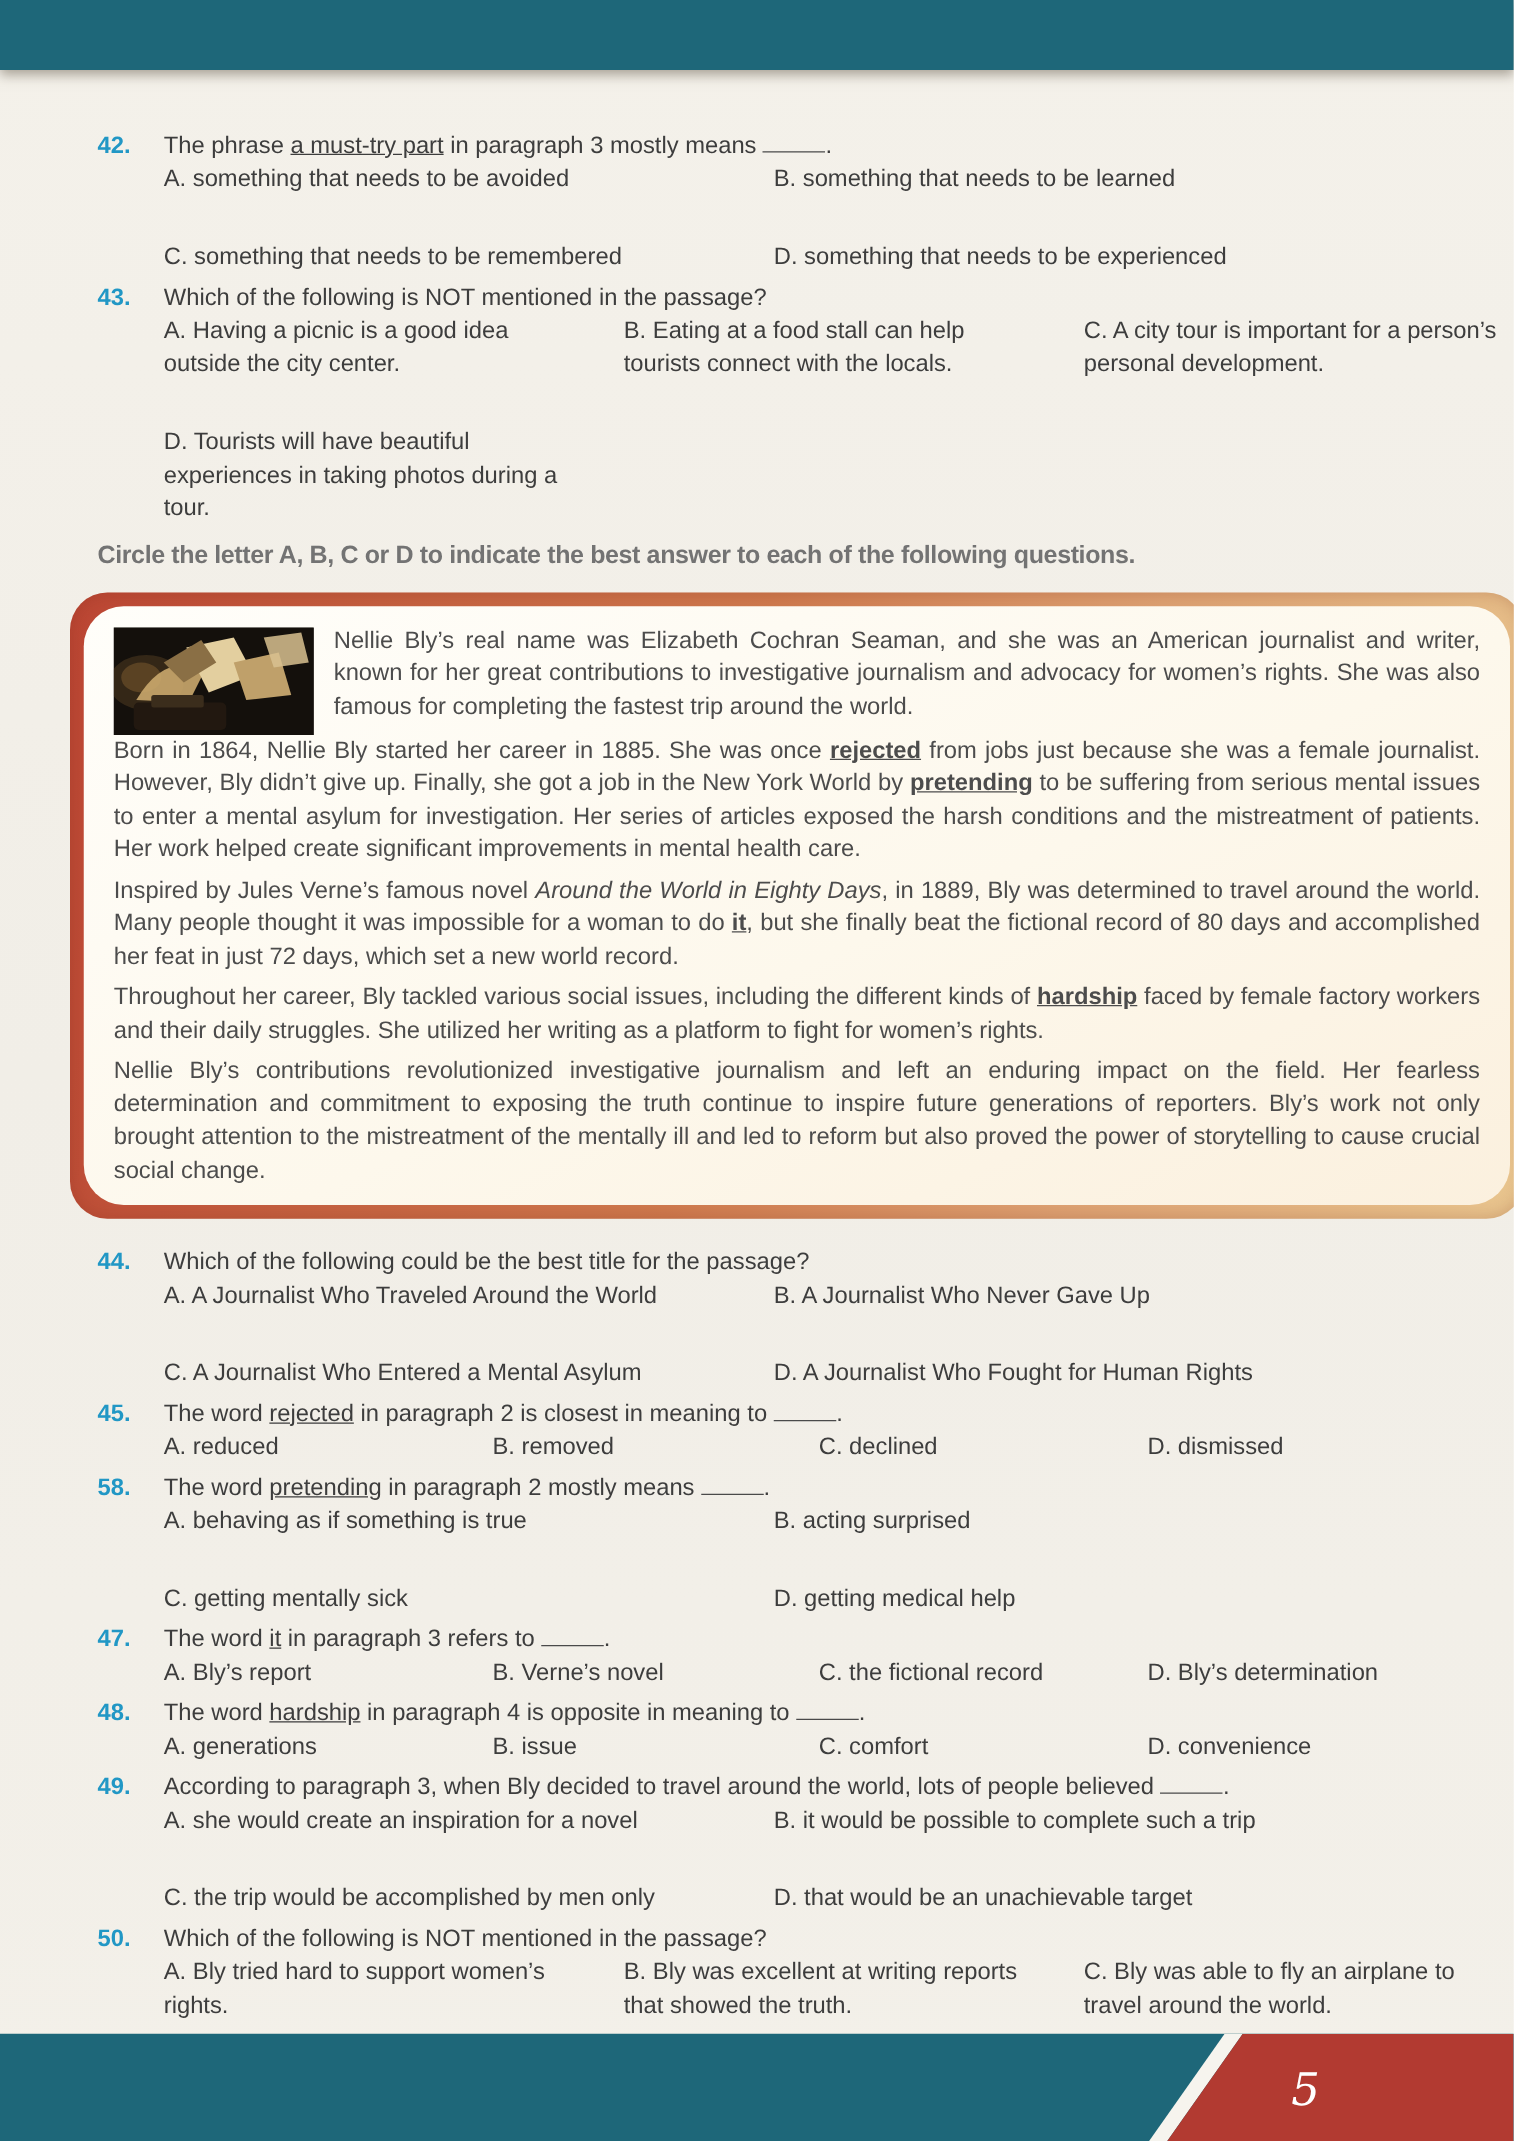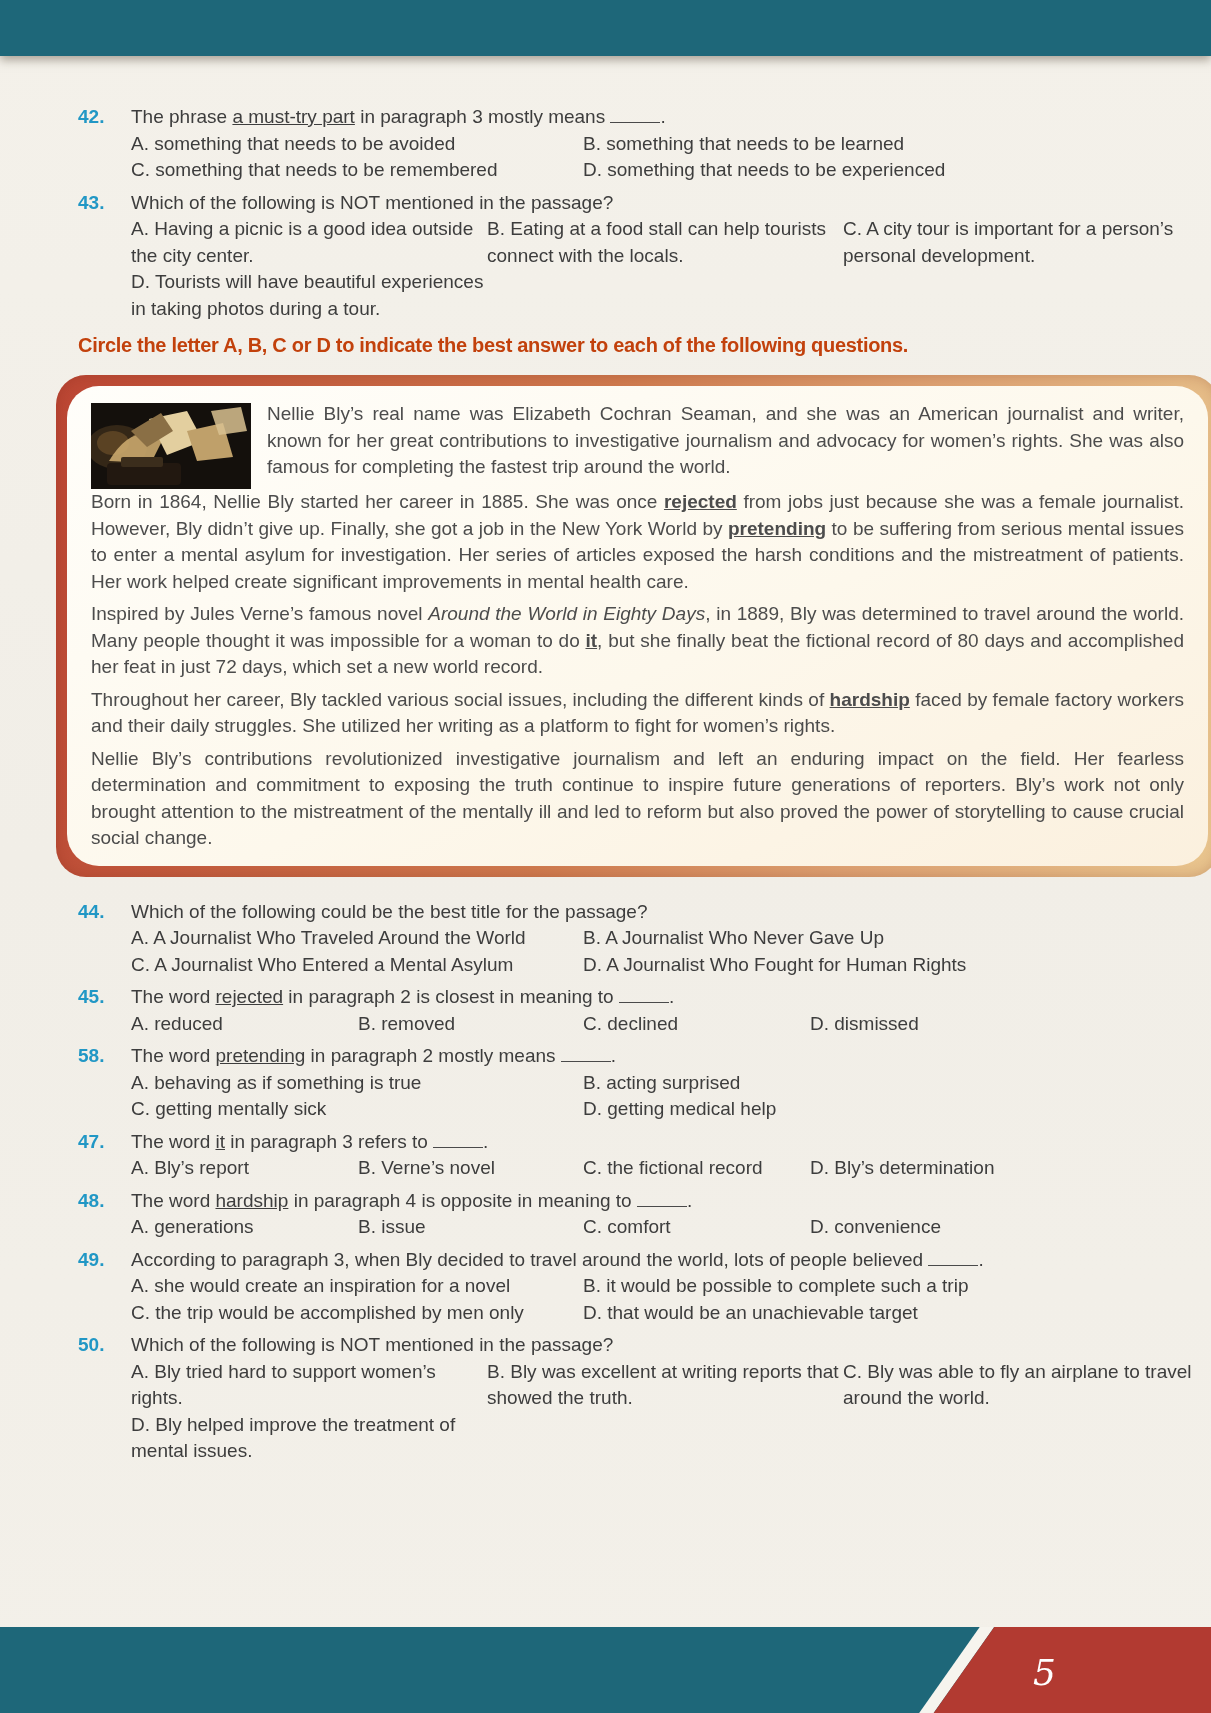--- a/index.html
+++ b/index.html
@@ -16,30 +16,30 @@
     background:#1e6779;
     box-shadow:0 4px 9px rgba(95,85,70,.5);
   }
   .content {
     position:absolute; top:56px; left:16px; width:100%;
     padding:48px 28px 0 62px;
   }
   .question { display:flex; margin-bottom:6px; font-size:19px; line-height:26.5px; }
   .qnum { flex:none; width:53px; color:#2197c5; font-weight:bold; }
   .qbody { flex:1; }
-  .options { display:grid; }
+  .options { display:grid;gap:36px; }
   .options.one  { grid-template-columns:1fr 1fr 1fr; }
   .options.two  { grid-template-columns:452px 1fr; }
   .options.four { grid-template-columns:227px 225px 227px 1fr; }
   .seg-u  { text-decoration:underline; }
   .seg-bu { font-weight:bold; text-decoration:underline; }
   .seg-i  { font-style:italic; }
   .seg-blank { display:inline-block; width:50px; height:2px; border-bottom:1.4px solid #4a4a4a; vertical-align:baseline; }
   .instruction {
-    font-weight:bold; color:#c2410c; font-size:20px;
+    font-weight:bold; color:#737373; font-size:20px;
     margin:12px 0 18px 0; letter-spacing:-0.3px;
   }
   .passage-wrap {
     margin:0 -20px 22px -22px;
     padding:11px;
     border-radius:30px;
     background:linear-gradient(100deg,#bc4634 0%,#c45f3f 20%,#cf7a4e 45%,#dda172 70%,#e9c68f 100%);
     box-shadow:inset 0 0 14px rgba(120,40,20,.25);
   }
   .passage-inner {

